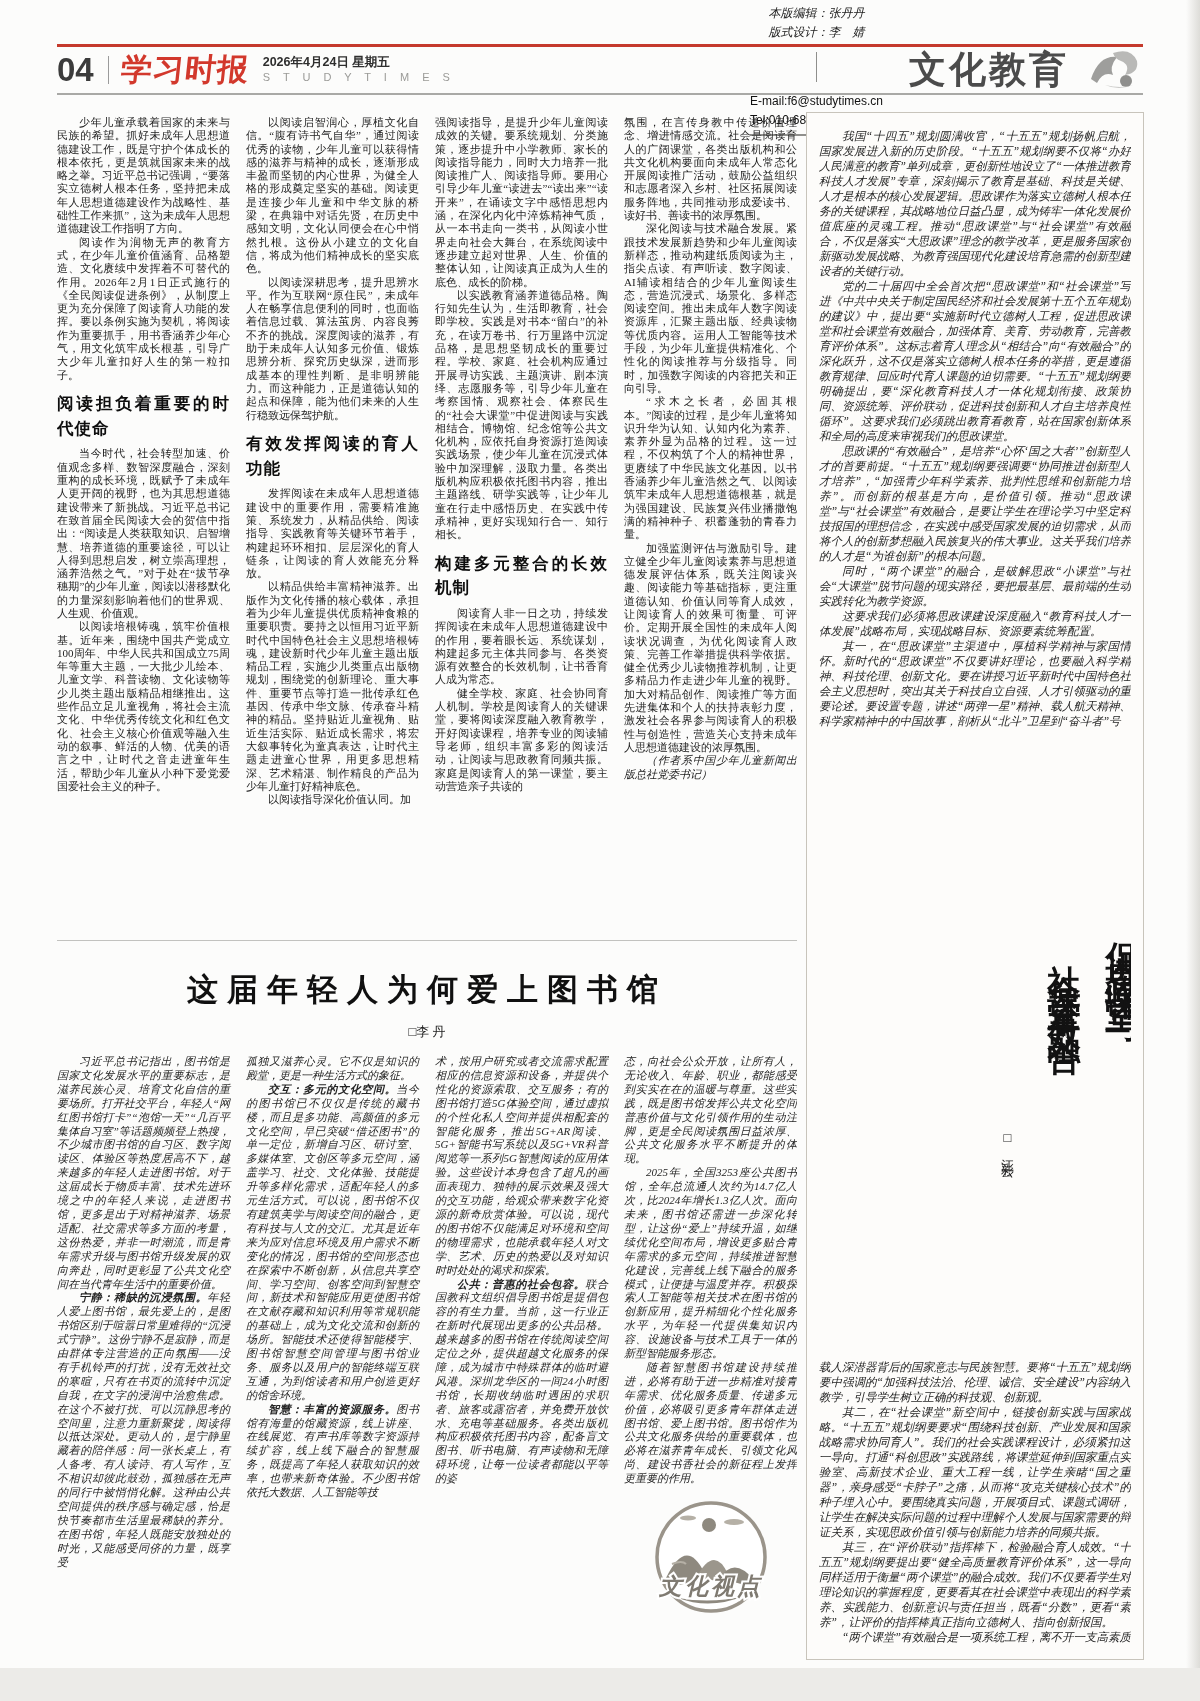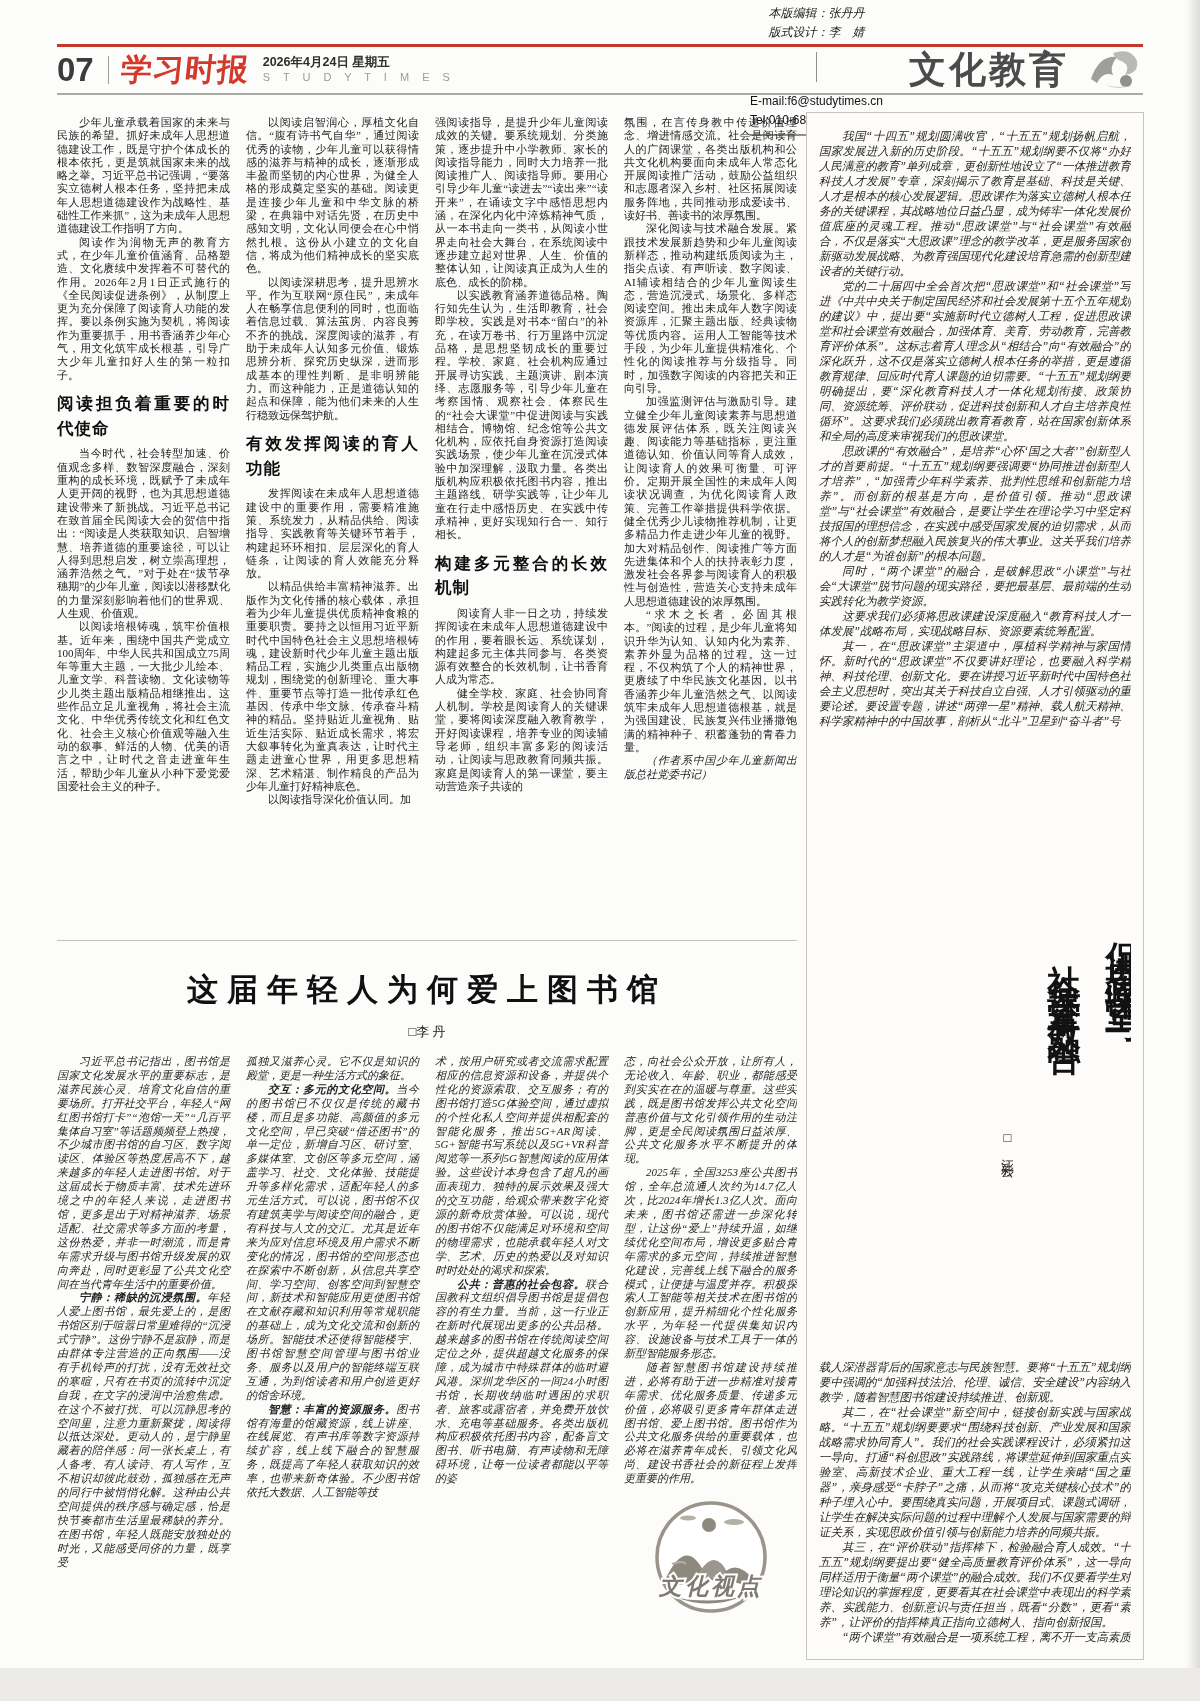--- a/index.html
+++ b/index.html
@@ -75,21 +75,21 @@
   .cols3 .col { flex:1; font-size:11px; line-height:13.9px; text-align:justify;
     font-style:italic; color:#242424; }
   .lead { font-weight:bold; }
   .culture-stamp { display:block; margin:12px auto 0; }
 </style>
 </head>
 <body>
 
 <div class="rule-red"></div>
 <div class="masthead">
-  <span class="pageno">07</span>
+  <span class="pageno">04</span>
   <span class="mast-div"></span>
   <span class="logo-cn">学习时报</span>
   <span class="date-blk">
     <div class="date-cn">2026年4月24日 星期五</div>
     <div class="date-en">S T U D Y T I M E S</div>
   </span>
   <span class="editor-blk">
     <span class="editor-col">
       <div>本版编辑：张丹丹</div>
       <div>版式设计：李　婧</div>
@@ -132,22 +132,22 @@
     <div class="col">
       <p class="cont">强阅读指导，是提升少年儿童阅读成效的关键。要系统规划、分类施策，逐步提升中小学教师、家长的阅读指导能力，同时大力培养一批阅读推广人、阅读指导师。要用心引导少年儿童“读进去”“读出来”“读开来”，在诵读文字中感悟思想内涵，在深化内化中淬炼精神气质，从一本书走向一类书，从阅读小世界走向社会大舞台，在系统阅读中逐步建立起对世界、人生、价值的整体认知，让阅读真正成为人生的底色、成长的阶梯。</p>
       <p>以实践教育涵养道德品格。陶行知先生认为，生活即教育，社会即学校。实践是对书本“留白”的补充，在读万卷书、行万里路中沉淀品格，是思想坚韧成长的重要过程。学校、家庭、社会机构应通过开展寻访实践、主题演讲、剧本演绎、志愿服务等，引导少年儿童在考察国情、观察社会、体察民生的“社会大课堂”中促进阅读与实践相结合。博物馆、纪念馆等公共文化机构，应依托自身资源打造阅读实践场景，使少年儿童在沉浸式体验中加深理解，汲取力量。各类出版机构应积极依托图书内容，推出主题路线、研学实践等，让少年儿童在行走中感悟历史、在实践中传承精神，更好实现知行合一、知行相长。</p>
       <h3 class="sec">构建多元整合的长效机制</h3>
       <p>阅读育人非一日之功，持续发挥阅读在未成年人思想道德建设中的作用，要着眼长远、系统谋划，构建起多元主体共同参与、各类资源有效整合的长效机制，让书香育人成为常态。</p>
       <p>健全学校、家庭、社会协同育人机制。学校是阅读育人的关键课堂，要将阅读深度融入教育教学，开好阅读课程，培养专业的阅读辅导老师，组织丰富多彩的阅读活动，让阅读与思政教育同频共振。家庭是阅读育人的第一课堂，要主动营造亲子共读的</p>
     </div>
     <div class="col">
       <p class="cont">氛围，在言传身教中传递价值理念、增进情感交流。社会是阅读育人的广阔课堂，各类出版机构和公共文化机构要面向未成年人常态化开展阅读推广活动，鼓励公益组织和志愿者深入乡村、社区拓展阅读服务阵地，共同推动形成爱读书、读好书、善读书的浓厚氛围。</p>
       <p>深化阅读与技术融合发展。紧跟技术发展新趋势和少年儿童阅读新样态，推动构建纸质阅读为主，指尖点读、有声听读、数字阅读、AI辅读相结合的少年儿童阅读生态，营造沉浸式、场景化、多样态阅读空间。推出未成年人数字阅读资源库，汇聚主题出版、经典读物等优质内容。运用人工智能等技术手段，为少年儿童提供精准化、个性化的阅读推荐与分级指导。同时，加强数字阅读的内容把关和正向引导。</p>
+      <p>“求木之长者，必固其根本。”阅读的过程，是少年儿童将知识升华为认知、认知内化为素养、素养外显为品格的过程。这一过程，不仅构筑了个人的精神世界，更赓续了中华民族文化基因。以书香涵养少年儿童浩然之气、以阅读筑牢未成年人思想道德根基，就是为强国建设、民族复兴伟业播撒饱满的精神种子、积蓄蓬勃的青春力量。</p>
       <p>加强监测评估与激励引导。建立健全少年儿童阅读素养与思想道德发展评估体系，既关注阅读兴趣、阅读能力等基础指标，更注重道德认知、价值认同等育人成效，让阅读育人的效果可衡量、可评价。定期开展全国性的未成年人阅读状况调查，为优化阅读育人政策、完善工作举措提供科学依据。健全优秀少儿读物推荐机制，让更多精品力作走进少年儿童的视野。加大对精品创作、阅读推广等方面先进集体和个人的扶持表彰力度，激发社会各界参与阅读育人的积极性与创造性，营造关心支持未成年人思想道德建设的浓厚氛围。</p>
-      <p>“求木之长者，必固其根本。”阅读的过程，是少年儿童将知识升华为认知、认知内化为素养、素养外显为品格的过程。这一过程，不仅构筑了个人的精神世界，更赓续了中华民族文化基因。以书香涵养少年儿童浩然之气、以阅读筑牢未成年人思想道德根基，就是为强国建设、民族复兴伟业播撒饱满的精神种子、积蓄蓬勃的青春力量。</p>
       <p class="byline">（作者系中国少年儿童新闻出版总社党委书记）</p>
     </div>
   </div>
 </div>
 
 <div id="article2">
   <div class="cols2">
     <div class="colA">
       <p>我国“十四五”规划圆满收官，“十五五”规划扬帆启航，国家发展进入新的历史阶段。“十五五”规划纲要不仅将“办好人民满意的教育”单列成章，更创新性地设立了“一体推进教育科技人才发展”专章，深刻揭示了教育是基础、科技是关键、人才是根本的核心发展逻辑。思政课作为落实立德树人根本任务的关键课程，其战略地位日益凸显，成为铸牢一体化发展价值底座的灵魂工程。推动“思政课堂”与“社会课堂”有效融合，不仅是落实“大思政课”理念的教学改革，更是服务国家创新驱动发展战略、为教育强国现代化建设培育急需的创新型建设者的关键行动。</p>
       <p>党的二十届四中全会首次把“思政课堂”和“社会课堂”写进《中共中央关于制定国民经济和社会发展第十五个五年规划的建议》中，提出要“实施新时代立德树人工程，促进思政课堂和社会课堂有效融合，加强体育、美育、劳动教育，完善教育评价体系”。这标志着育人理念从“相结合”向“有效融合”的深化跃升，这不仅是落实立德树人根本任务的举措，更是遵循教育规律、回应时代育人课题的迫切需要。“十五五”规划纲要明确提出，要“深化教育科技人才一体化规划衔接、政策协同、资源统筹、评价联动，促进科技创新和人才自主培养良性循环”。这要求我们必须跳出教育看教育，站在国家创新体系和全局的高度来审视我们的思政课堂。</p>
@@ -155,21 +155,21 @@
       <p>同时，“两个课堂”的融合，是破解思政“小课堂”与社会“大课堂”脱节问题的现实路径，要把最基层、最前端的生动实践转化为教学资源。</p>
       <p>这要求我们必须将思政课建设深度融入“教育科技人才一体发展”战略布局，实现战略目标、资源要素统筹配置。</p>
       <p>其一，在“思政课堂”主渠道中，厚植科学精神与家国情怀。新时代的“思政课堂”不仅要讲好理论，也要融入科学精神、科技伦理、创新文化。要在讲授习近平新时代中国特色社会主义思想时，突出其关于科技自立自强、人才引领驱动的重要论述。要设置专题，讲述“两弹一星”精神、载人航天精神、科学家精神中的中国故事，剖析从“北斗”卫星到“奋斗者”号</p>
     </div>
     <div class="colB">
       <div class="title-area">
         <div class="vt vt1">促进思政课堂与</div>
         <div class="vt vt2">社会课堂有效融合</div>
         <div class="vt-author">□江彩云</div>
       </div>
-      <p class="cont">载人深潜器背后的国家意志与民族智慧。要将“十五五”规划纲要中强调的“加强科技法治、伦理、诚信、安全建设”内容纳入教学，随着智慧图书馆建设持续推进、创新观。</p>
+      <p class="cont">载人深潜器背后的国家意志与民族智慧。要将“十五五”规划纲要中强调的“加强科技法治、伦理、诚信、安全建设”内容纳入教学，引导学生树立正确的科技观、创新观。</p>
       <p>其二，在“社会课堂”新空间中，链接创新实践与国家战略。“十五五”规划纲要要求“围绕科技创新、产业发展和国家战略需求协同育人”。我们的社会实践课程设计，必须紧扣这一导向。打通“科创思政”实践路线，将课堂延伸到国家重点实验室、高新技术企业、重大工程一线，让学生亲睹“国之重器”，亲身感受“卡脖子”之痛，从而将“攻克关键核心技术”的种子埋入心中。要围绕真实问题，开展项目式、课题式调研，让学生在解决实际问题的过程中理解个人发展与国家需要的辩证关系，实现思政价值引领与创新能力培养的同频共振。</p>
       <p>其三，在“评价联动”指挥棒下，检验融合育人成效。“十五五”规划纲要提出要“健全高质量教育评价体系”，这一导向同样适用于衡量“两个课堂”的融合成效。我们不仅要看学生对理论知识的掌握程度，更要看其在社会课堂中表现出的科学素养、实践能力、创新意识与责任担当，既看“分数”，更看“素养”，让评价的指挥棒真正指向立德树人、指向创新报国。</p>
       <p>“两个课堂”有效融合是一项系统工程，离不开一支高素质的思政课教师队伍。要建强专兼结合的师资队伍，构建“思政课教师+专业教师+行业专家+先进模范”的师资格局，打造复合型团队，形成育人合力。同时，要围绕师德师风建设打出改革“组合拳”，激励教师潜心教书育人。通过“两个课堂”的深度融合，真正为学生的成长装上“指南针”、注入“推进剂”，为培养更多可堪大用、能担重任的栋梁之材，为助力国家教育科技人才高水平一体发展贡献思政课不可替代的力量。</p>
       <p class="byline">（作者系琼台师范学院党委书记）</p>
       <svg class="forum-stamp" width="150" height="104" viewBox="0 0 150 104">
         <g transform="rotate(-8 75 60)">
           <path d="M28 40 L112 30 L120 74 L36 84 Z" fill="#d6d6d3"></path>
           <path d="M24 36 L108 26 L116 70 L32 80 Z" fill="#c3c3c0"></path>
           <text x="86" y="36" font-size="26" font-weight="bold" font-style="italic" fill="#ababa8" font-family="Liberation Serif, serif">论坛</text>
           <text x="34" y="70" font-size="36" font-weight="bold" fill="#8f8f8d" font-family="Liberation Sans, sans-serif">教育</text>

